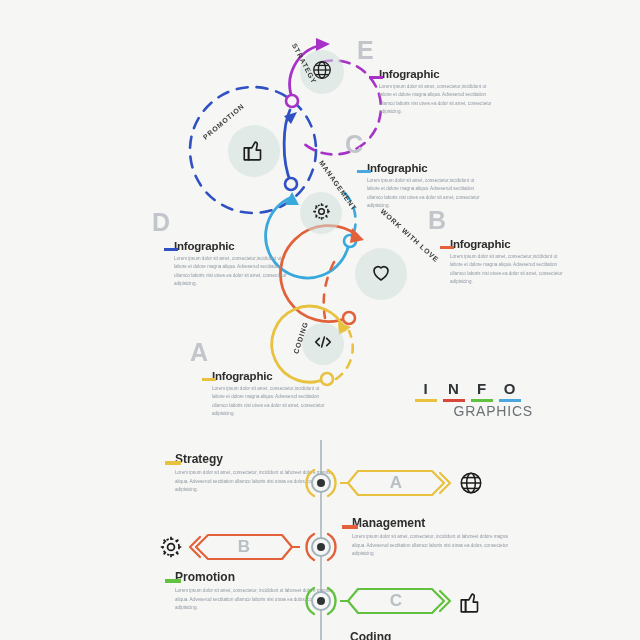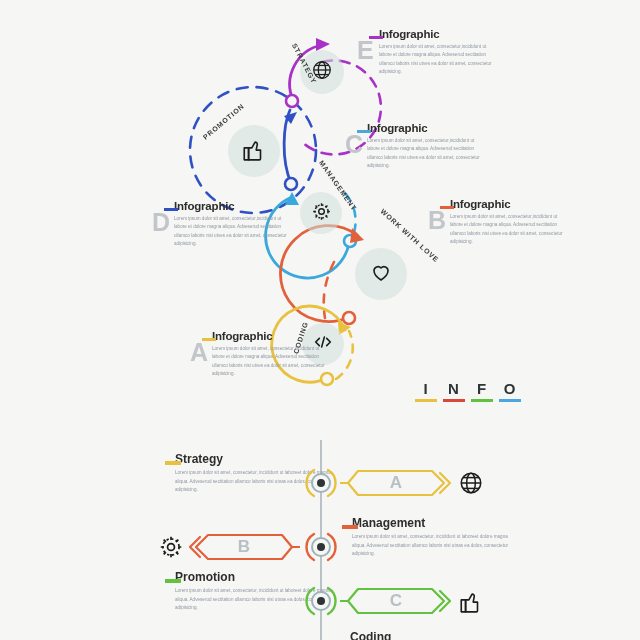--- a/index.html
+++ b/index.html
@@ -25,21 +25,21 @@
   .node .glyph { position: relative; z-index: 2; }
 
   
   .curvelabel { position: absolute; font-size: 7px; font-weight: 700;
                 letter-spacing: .9px; color: #3a3a3a; white-space: nowrap; }
 
   
   .tblock { position: absolute; width: 150px; }
   .tblock .bigletter { position: absolute; left: 0; top: 10px;
      font-size: 25px; font-weight: 700; color: #c2c6cb; line-height: 1; }
-  .tblock .headwrap { margin-left: 22px; position: relative; }
+  .tblock .headwrap { margin-left: 22px; position: relative; margin-top: 40px; }
   .tblock .dash { position: absolute; left: -10px; top: 8px; width: 14px; height: 3px; }
   .tblock h3 { margin: 0 0 3px 0; font-size: 11.5px; font-weight: 700;
                color: #2d2d2d; letter-spacing: -.2px; }
   .tblock p { margin: 0; font-size: 4.6px; line-height: 1.85; color: #8f98a3;
               width: 120px; }
 
   
   .logo { position: absolute; left: 415px; top: 380px; width: 120px; }
   .logo .info { display: flex; gap: 6px; }
   .logo .info .ch { width: 22px; text-align: center; }
@@ -229,20 +229,21 @@
       </div>
       <div class="ch">
         <span>F</span>
         <i style="background:#62c13f"></i>
       </div>
       <div class="ch">
         <span>O</span>
         <i style="background:#4ba7de"></i>
       </div>
     </div>
+    <div class="gr">GRAPHICS</div>
   </div>
 
   <div class="timeline">
     <div class="axis"></div>
 
     <div class="trow" style="top:12px;">
       <div class="texts" style="left:175px;top:0;">
         <i class="dash" style="background:#e8c13f;"></i>
         <h4>Strategy</h4>
         <p>Lorem ipsum dolor sit amet, consectetur, incididunt ut laboreet dolore magna aliqua. Adveserud sectitation ullamco laboris nisi utnas ea dolos, consectetur adipisicing.</p>

